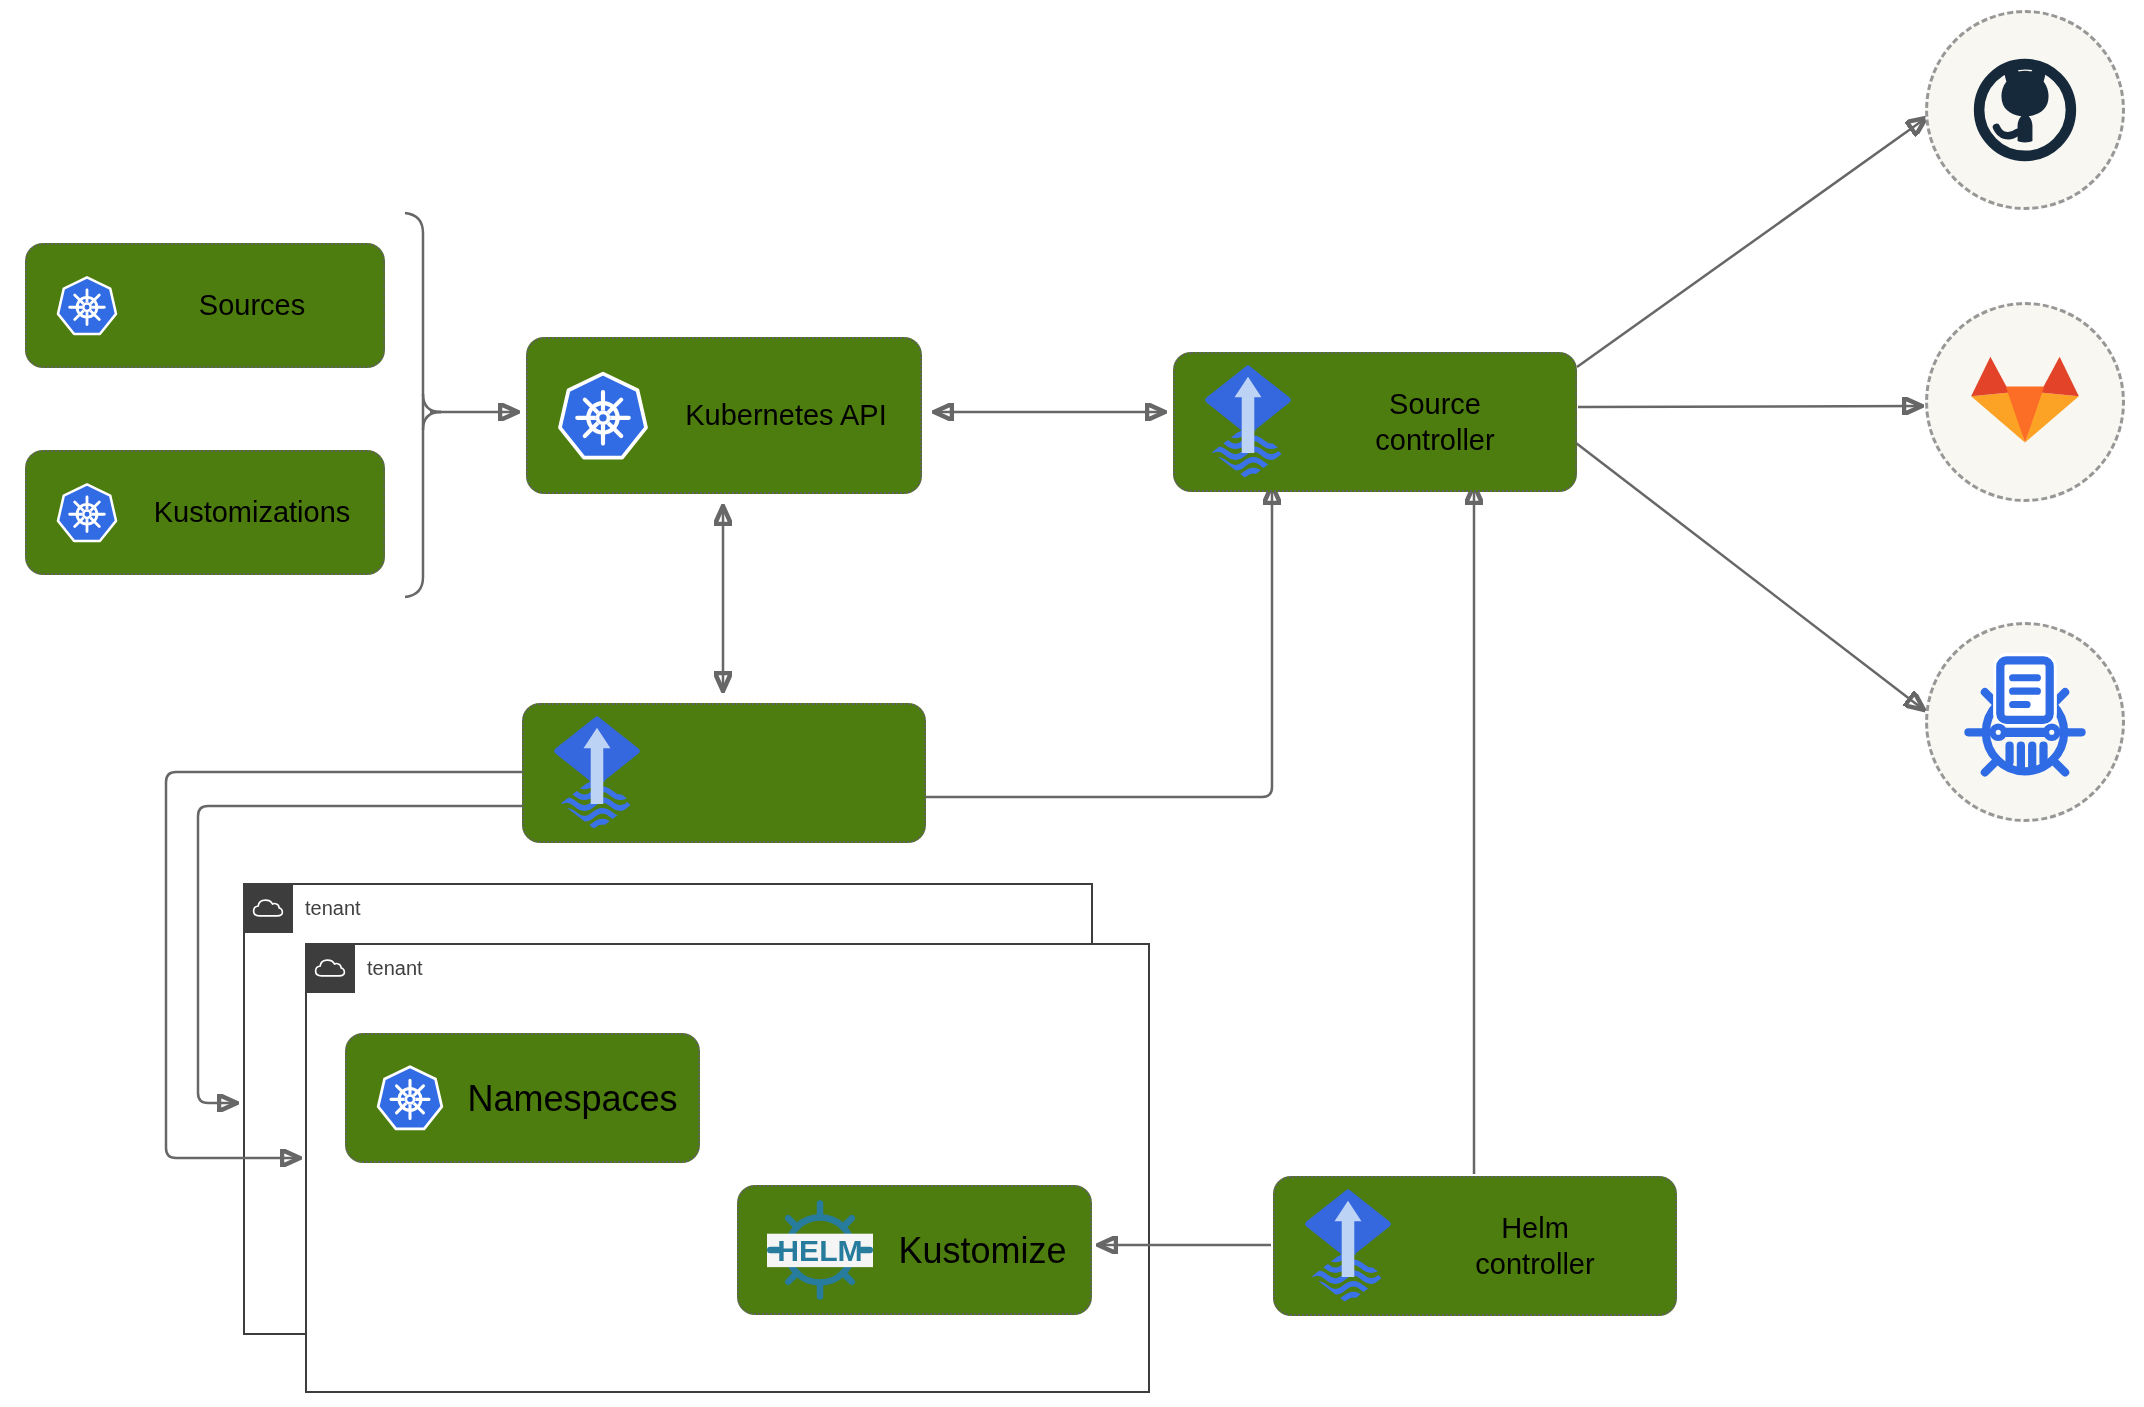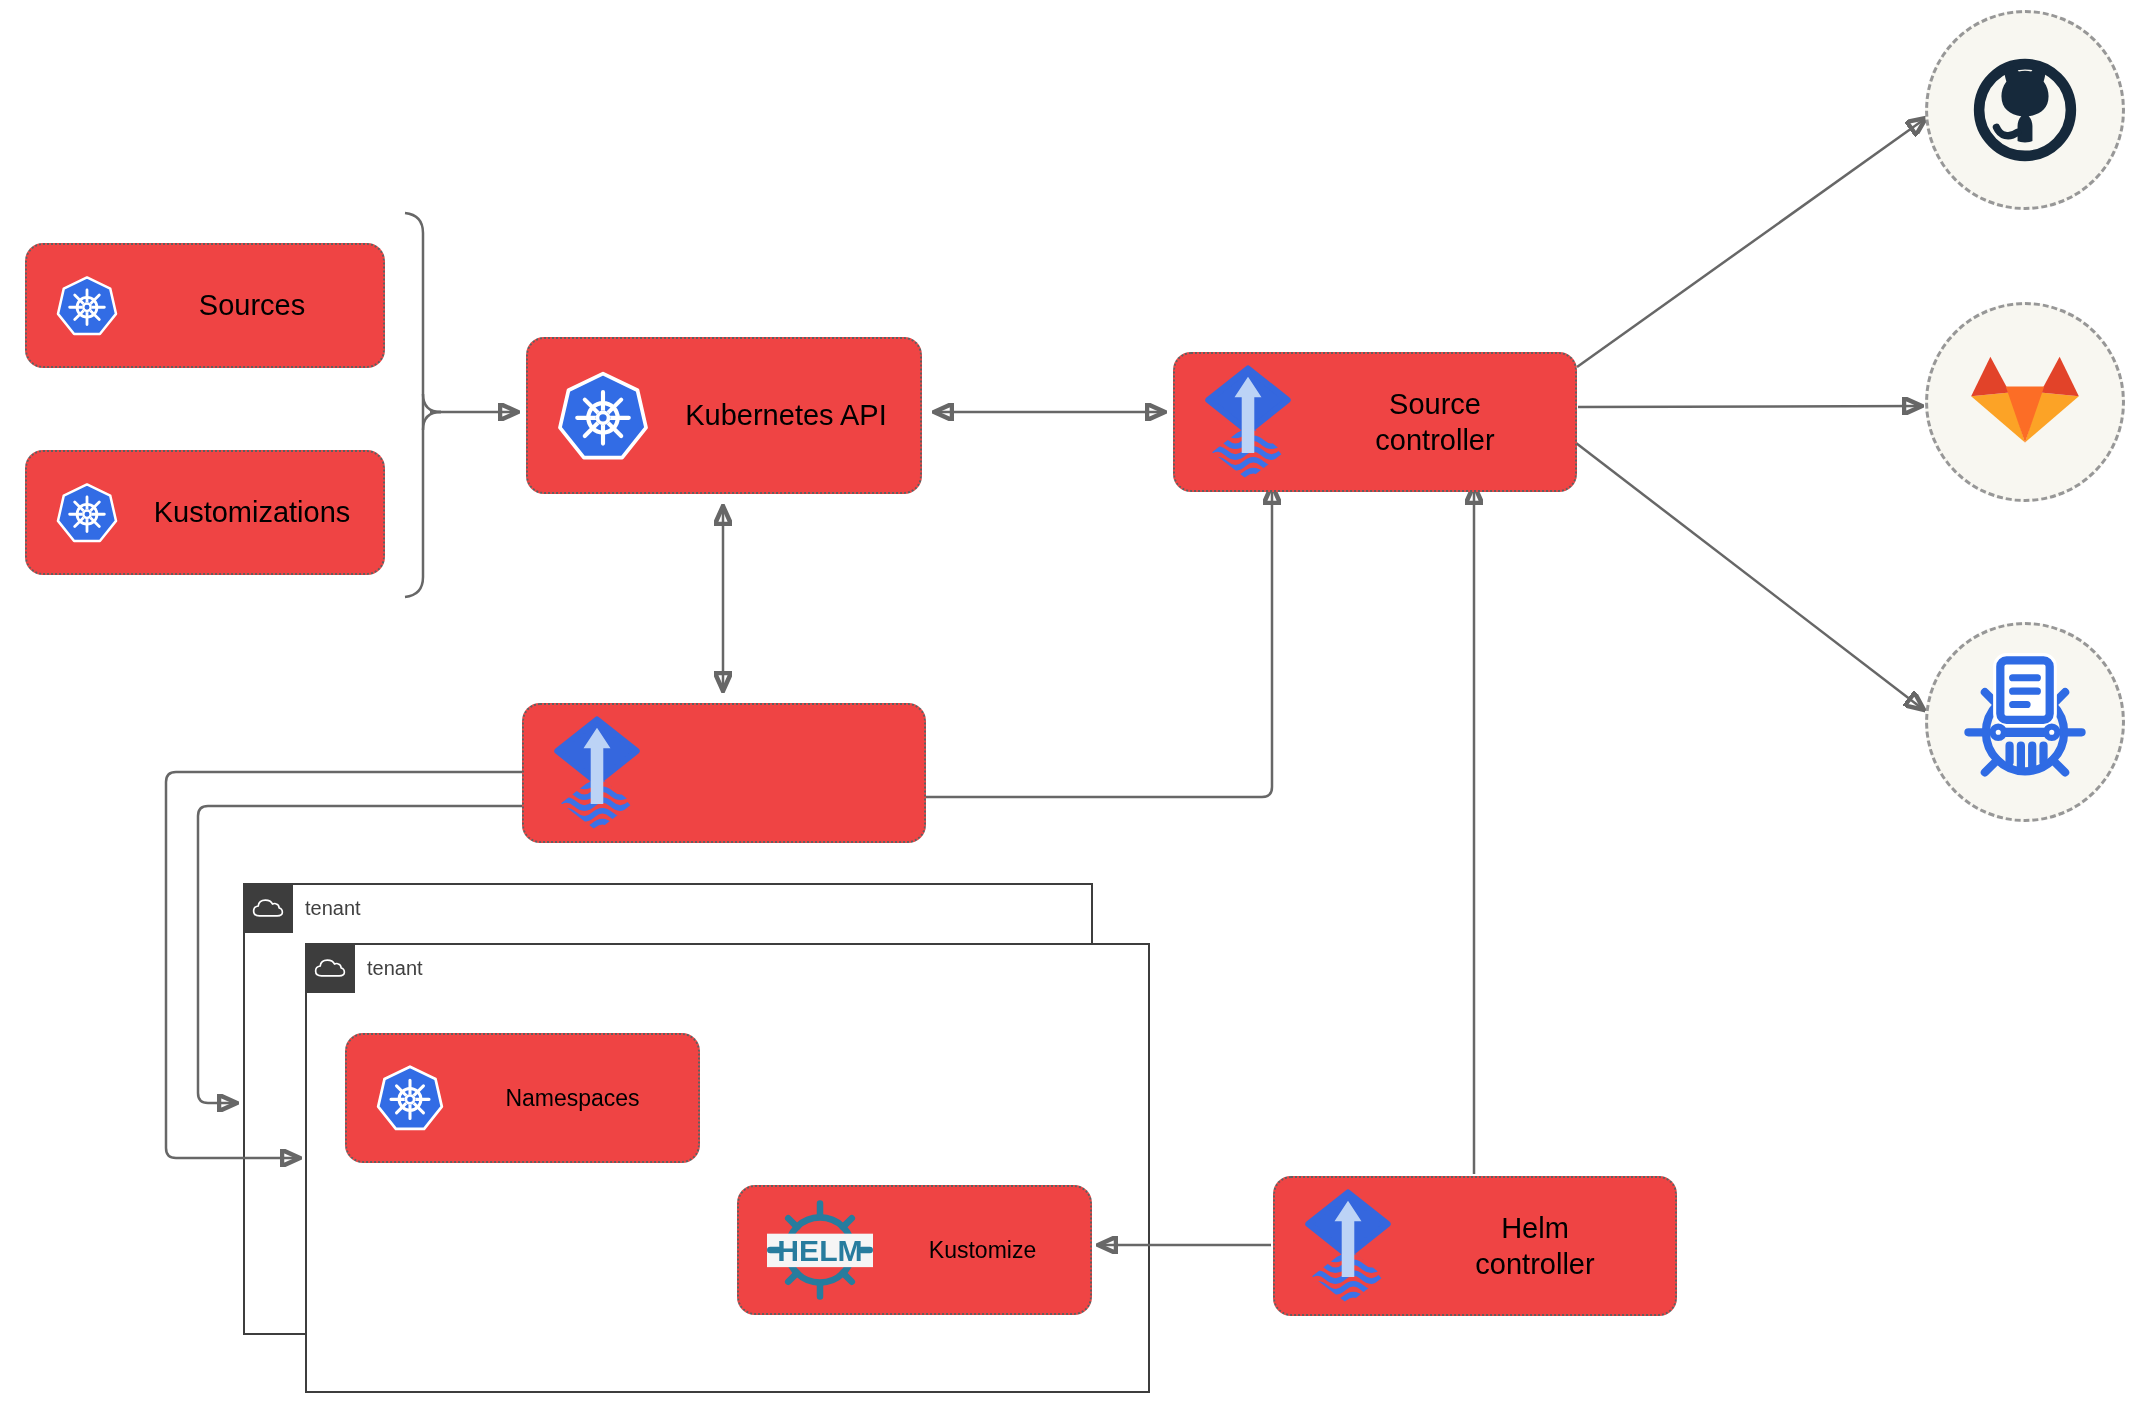--- a/index.html
+++ b/index.html
@@ -1,23 +1,23 @@
 <!DOCTYPE html>
 <html><head>
 <meta charset="utf-8">
 <style>
   html,body{margin:0;padding:0;background:#fff;}
   .canvas{position:relative;width:2144px;height:1407px;background:#ffffff;overflow:hidden;
           font-family:"Liberation Sans",sans-serif;}
   
-  .node{position:absolute;box-sizing:border-box;background:#ef4444;border:2px dotted #606060;
+  .node{position:absolute;box-sizing:border-box;background:#4d7c0f;border:2px dotted #606060;
         border-radius:18px;display:flex;align-items:center;gap:14px;padding:0 12px 0 28px;z-index:4;}
   .node .label{flex:1;text-align:center;font-size:29px;color:#000;line-height:1.25;}
   .node.two-line .label{flex:none;width:186px;margin:0 auto;}
-  .node.inner .label{font-size:23px;}
+  .node.inner .label{font-size:36px;}
   
   .tenant{position:absolute;box-sizing:border-box;background:#ffffff;border:2px solid #3d3d3d;}
   .tenant .tag{position:absolute;top:-2px;left:-2px;width:50px;height:50px;background:#3d3d3d;
                display:flex;align-items:center;justify-content:center;}
   .tenant .tname{position:absolute;top:-2px;left:60px;height:50px;display:flex;align-items:center;
                  font-size:20px;color:#404040;}
   #tenant-back{z-index:1;}
   #tenant-front{z-index:2;}
   
   .circle{position:absolute;width:200px;height:200px;box-sizing:border-box;border-radius:50%;

